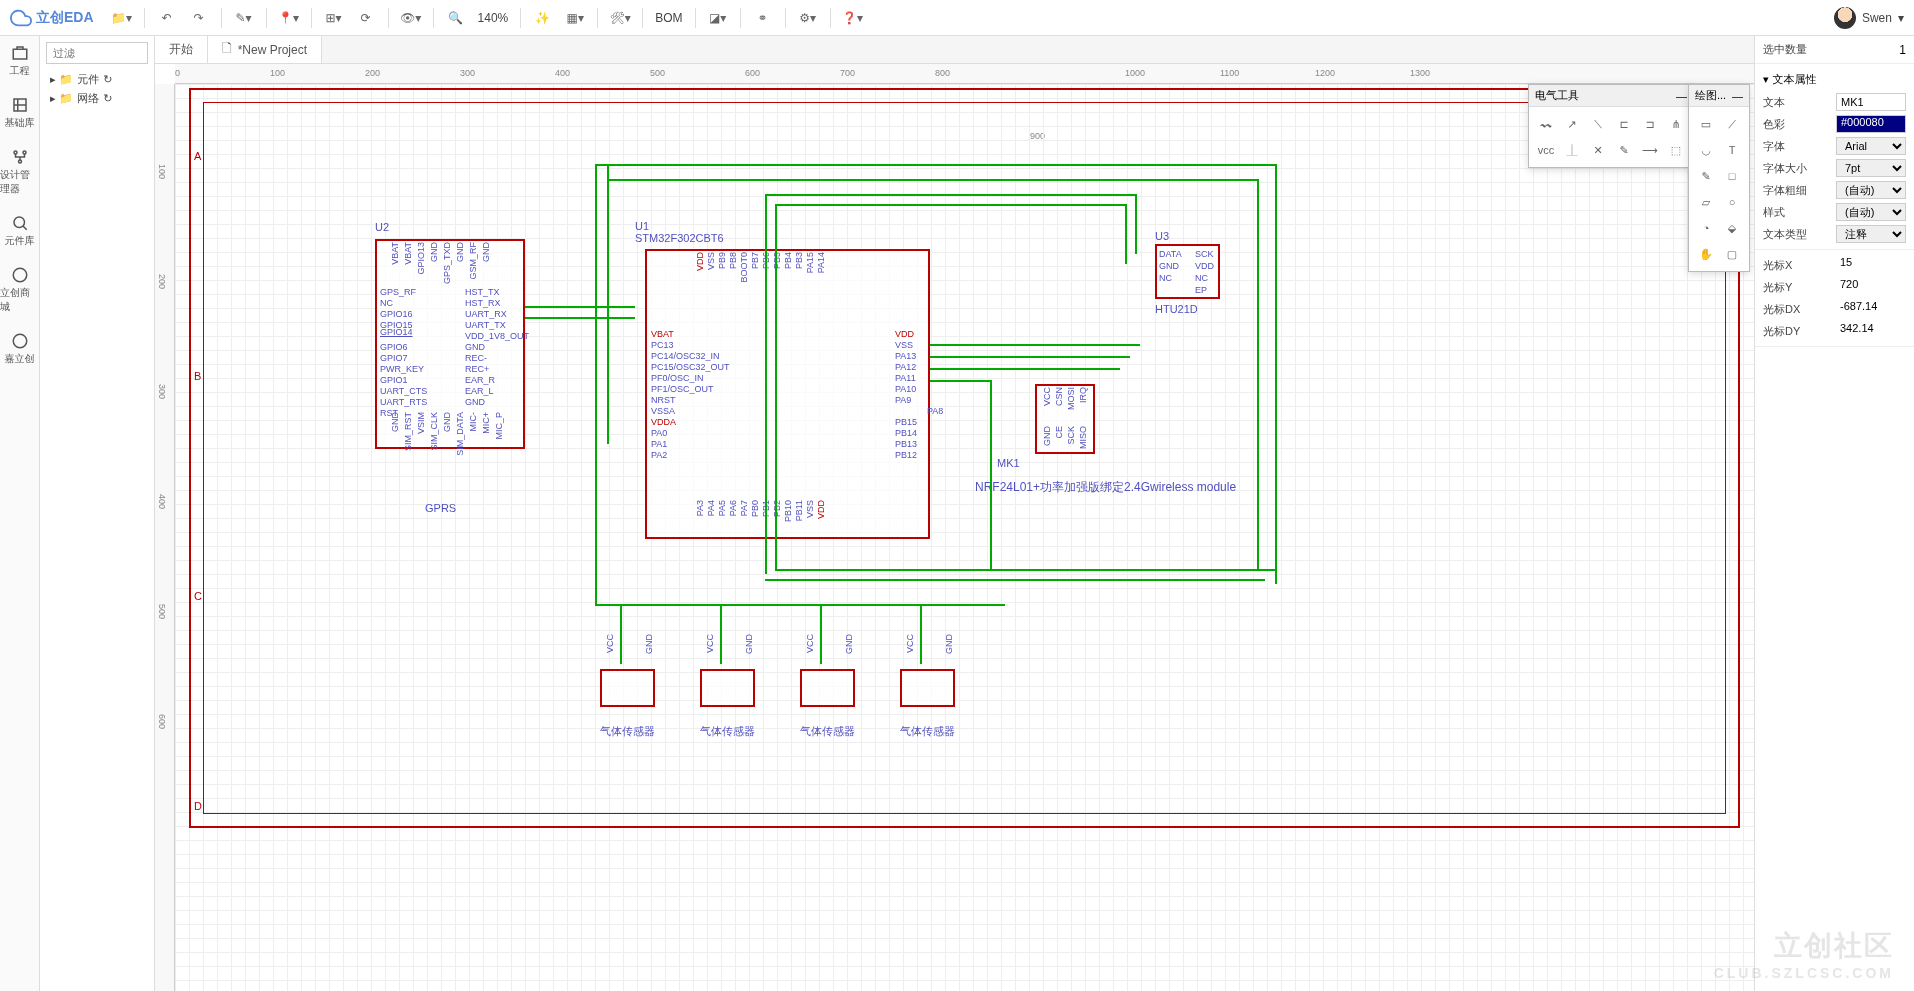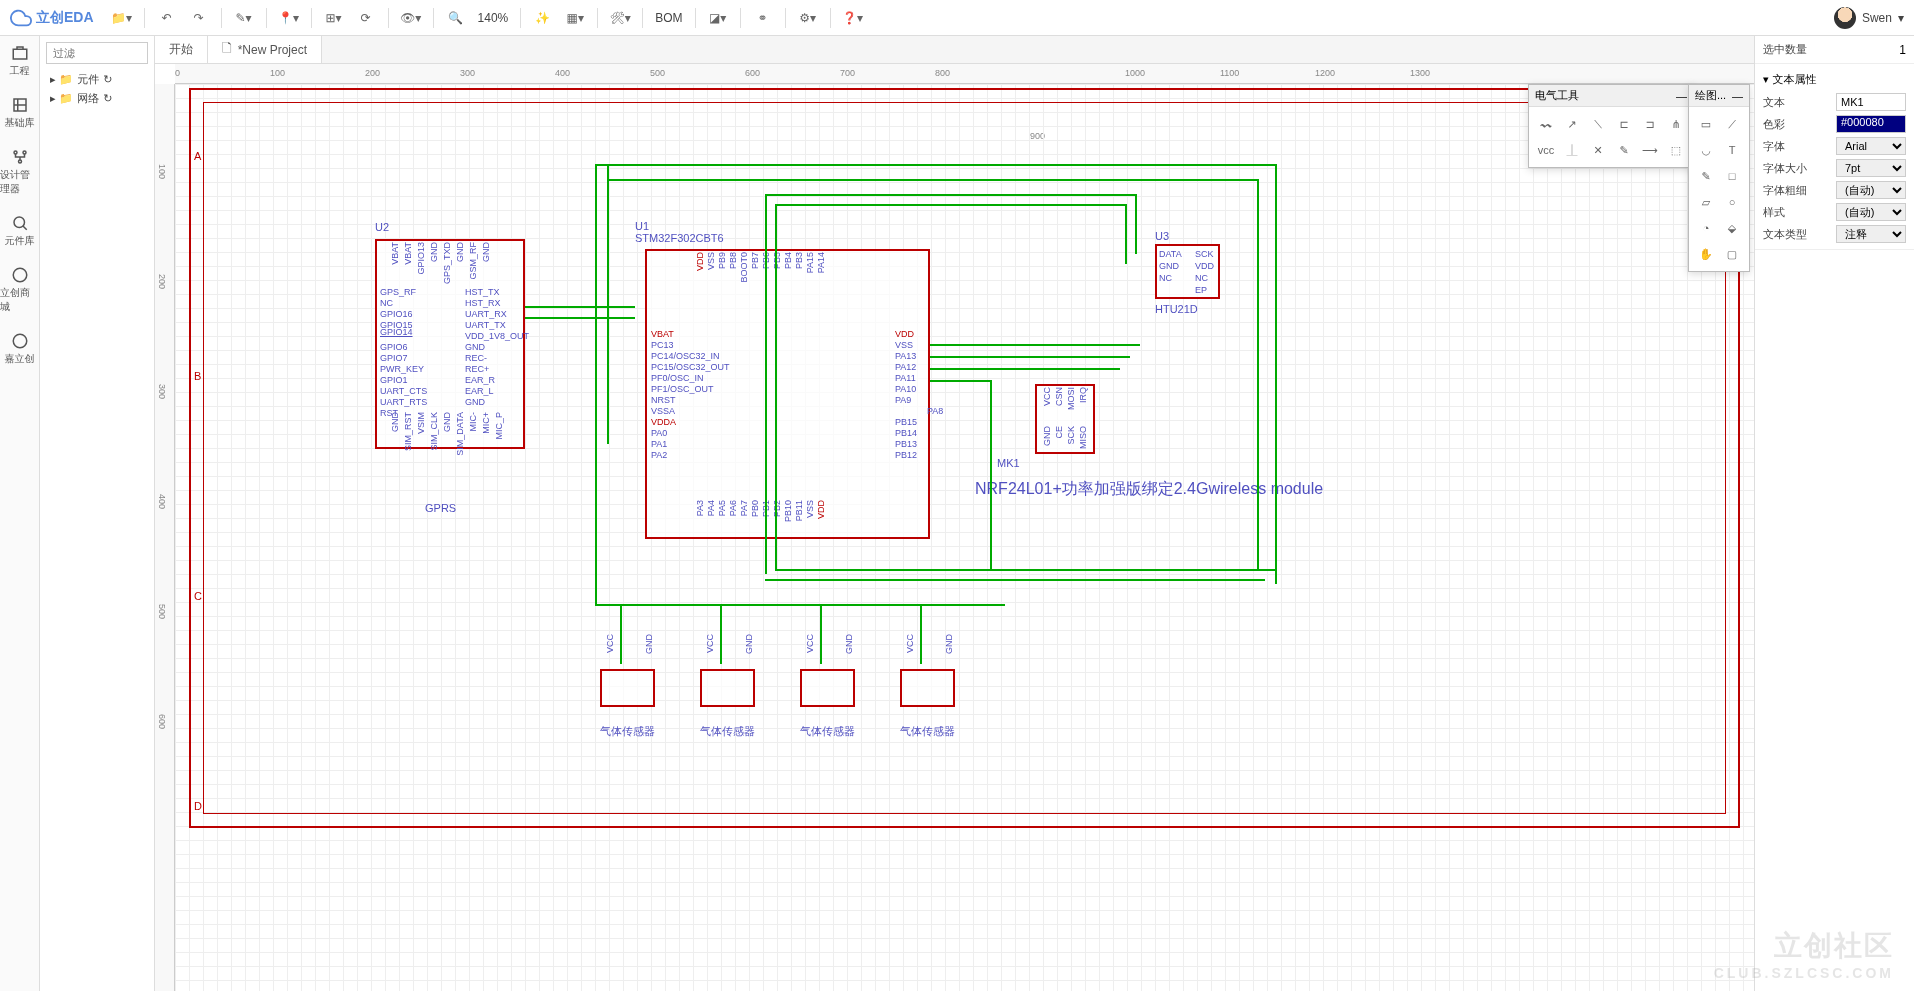--- a/index.html
+++ b/index.html
@@ -331,21 +331,21 @@
       </div>
       <div id="u3-right-pins">
         <div class="pin-label" style="left: 1020px; top: 165px; text-align: right;">SCK</div>
         <div class="pin-label" style="left: 1020px; top: 177px; text-align: right;">VDD</div>
         <div class="pin-label" style="left: 1020px; top: 189px; text-align: right;">NC</div>
         <div class="pin-label" style="left: 1020px; top: 201px; text-align: right;">EP</div>
       </div>
 
     <div class="comp" style="left:860px;top:300px;width:60px;height:70px"></div>
     <div class="comp-label" style="left:822px;top:373px">MK1</div>
-    <div class="comp-label" style="left:800px;top:395px;font-size:16px">NRF24L01+功率加强版绑定2.4Gwireless module</div>
+    <div class="comp-label" style="left:800px;top:395px;font-size:12px">NRF24L01+功率加强版绑定2.4Gwireless module</div>
     <div id="mk1-top-pins">
         <div class="pin-label" style="left: 867px; top: 303px; writing-mode: vertical-rl; transform: rotate(180deg);">VCC</div>
         <div class="pin-label" style="left: 879px; top: 303px; writing-mode: vertical-rl; transform: rotate(180deg);">CSN</div>
         <div class="pin-label" style="left: 891px; top: 303px; writing-mode: vertical-rl; transform: rotate(180deg);">MOSI</div>
         <div class="pin-label" style="left: 903px; top: 303px; writing-mode: vertical-rl; transform: rotate(180deg);">IRQ</div>
       </div>
       <div id="mk1-bottom-pins">
         <div class="pin-label" style="left: 867px; top: 342px; writing-mode: vertical-rl; transform: rotate(180deg);">GND</div>
         <div class="pin-label" style="left: 879px; top: 342px; writing-mode: vertical-rl; transform: rotate(180deg);">CE</div>
         <div class="pin-label" style="left: 891px; top: 342px; writing-mode: vertical-rl; transform: rotate(180deg);">SCK</div>
@@ -472,18 +472,36 @@
       </div>
     <div class="prop-row">
         <span class="prop-label">样式</span>
         <select class="prop-value"><option>(自动)</option></select>
       </div>
     <div class="prop-row">
         <span class="prop-label">文本类型</span>
         <select class="prop-value"><option>注释</option></select>
       </div>
   </div>
+  <div class="prop-section">
+    <div class="prop-row">
+        <span class="prop-label">光标X</span>
+        <span class="prop-value static">15</span>
+      </div>
+    <div class="prop-row">
+        <span class="prop-label">光标Y</span>
+        <span class="prop-value static">720</span>
+      </div>
+    <div class="prop-row">
+        <span class="prop-label">光标DX</span>
+        <span class="prop-value static">-687.14</span>
+      </div>
+    <div class="prop-row">
+        <span class="prop-label">光标DY</span>
+        <span class="prop-value static">342.14</span>
+      </div>
+  </div>
 </div>
 
 <div class="watermark">
   <span>立创社区</span>
   <small>CLUB.SZLCSC.COM</small>
 </div>
 
 </body></html>

